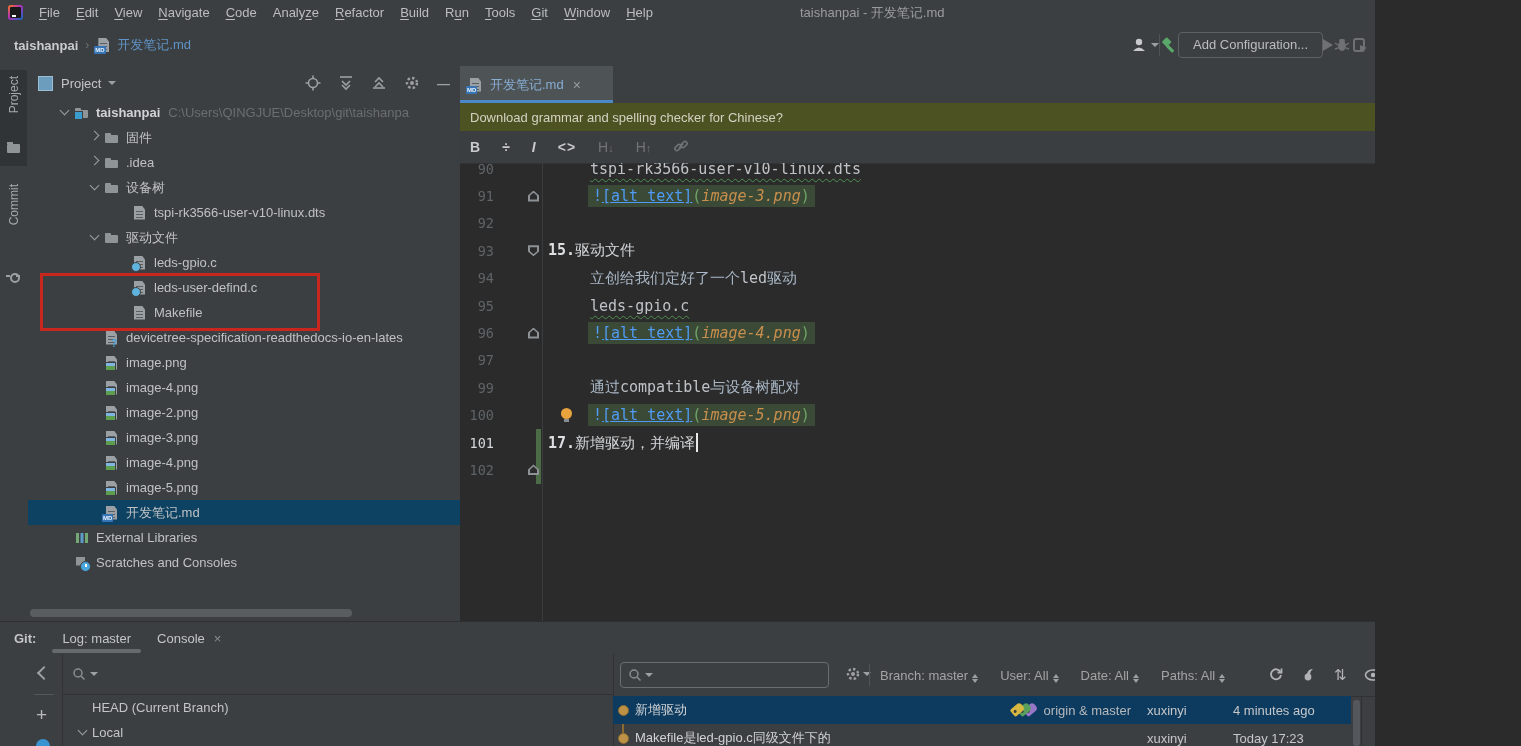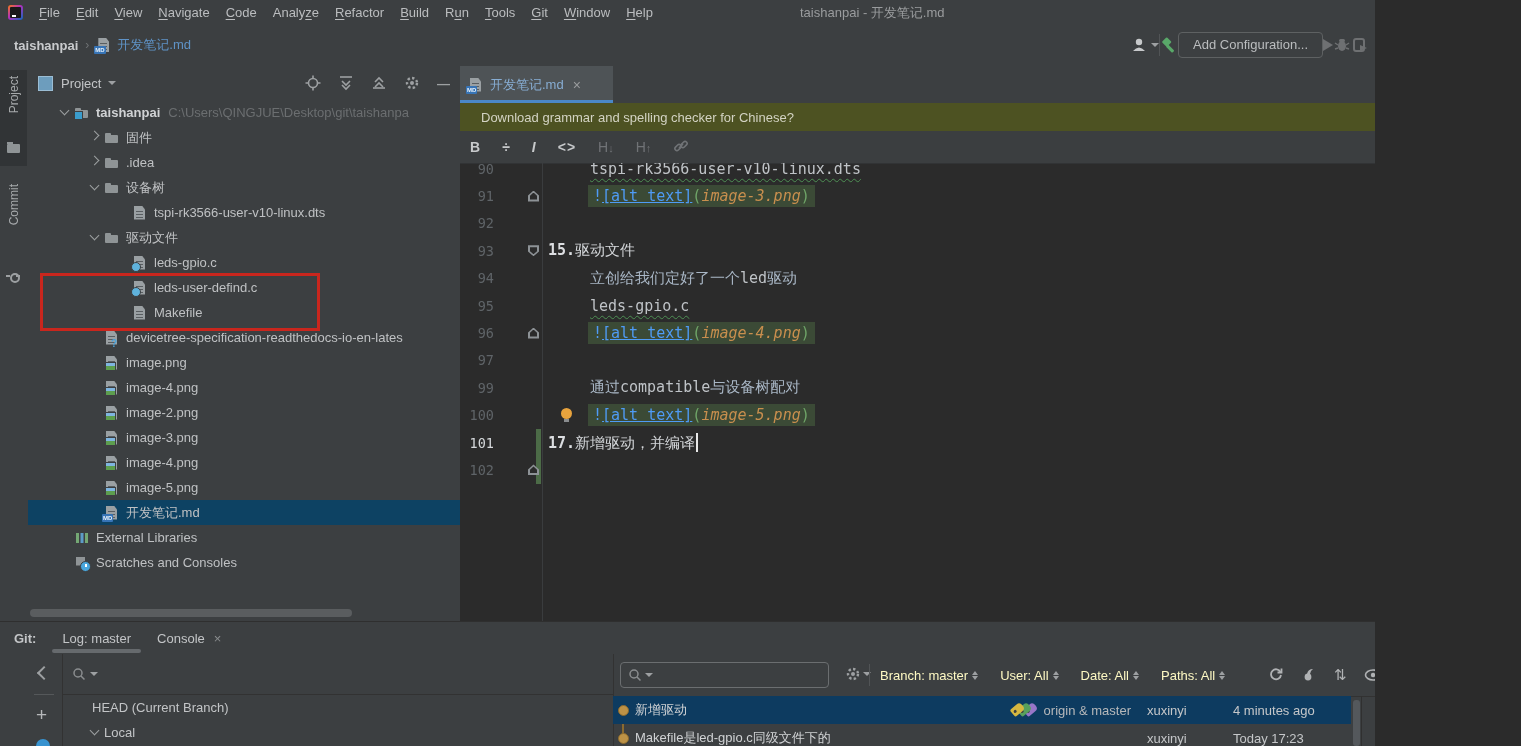--- a/index.html
+++ b/index.html
@@ -88,21 +88,21 @@
       box-shadow:4.5px 0 0 #5d9cc8,9px 0 0 #74a874}
   .ic-scratch::before{content:"";position:absolute;left:2px;top:2px;width:9px;height:9px;background:#8f9496;clip-path:polygon(0 0,100% 0,100% 60%,60% 100%,0 100%)}
 
   
   #editor{left:460px;top:66px;right:0;bottom:124px;background:#2b2b2b}
   #tabbar{left:0;top:0;right:0;height:37px;background:#3c3f41;position:absolute}
   #etab{position:absolute;left:0;top:0;width:153px;height:37px;background:#4e5356;display:flex;align-items:center;padding-left:8px;box-sizing:border-box}
   #etab .under{position:absolute;left:0;bottom:0;width:100%;height:3px;background:#4a88c7}
   #etab-label{color:#87add3;margin-left:6px}
   #etab-close{color:#9a9c9e;margin-left:9px;font-size:14px}
-  #banner{position:absolute;left:0;top:37px;right:0;height:28px;background:#4d5222;display:flex;align-items:center;padding-left:21px;color:#d3d3c3}
+  #banner{position:absolute;left:0;top:37px;right:0;height:28px;background:#4d5222;display:flex;align-items:center;padding-left:10px;color:#d3d3c3}
   #mdbar{position:absolute;left:0;top:65px;right:0;height:32px;background:#3b3e40;border-bottom:1px solid #313335;display:flex;align-items:center;padding-left:10px;gap:22px}
   .mdbtn{color:#c7c9cb;font-weight:700;font-size:14px}
   .mdbtn.dim{color:#707376;font-weight:400}
   .mdbtn .sm{font-size:11px}
   #editor-body{position:absolute;left:0;top:97px;right:0;bottom:0;overflow:hidden}
   #gutter-sep{position:absolute;left:82px;top:0;bottom:0;width:1px;background:#3a3c3e}
   #lines{position:absolute;left:0;top:-8px;right:0;font-family:"DejaVu Sans Mono",monospace;font-size:15px}
   .eline{height:27.4px;display:flex;align-items:center;position:relative}
   .ln{width:34px;text-align:right;color:#5f6468;font-size:13.5px;flex:none}
   .foldc{width:48px;flex:none;display:flex;align-items:center;position:relative;height:100%}
@@ -146,21 +146,21 @@
   #git-blue{position:absolute;left:8px;bottom:-7px;width:14px;height:14px;border-radius:50%;background:#3893d0}
   #git-branches{position:absolute;left:62px;top:32px;width:551px;bottom:0;border-right:1px solid #323232}
   #branch-search{height:40px;border-bottom:1px solid #323232;display:flex;align-items:center;padding-left:10px;gap:4px}
   .brow{height:25px;display:flex;align-items:center;color:#c3c5c7}
   .brow .chev{width:18px}
   #git-log-toolbar{position:absolute;left:613px;top:32px;right:0;height:42px;border-bottom:1px solid #323232}
   #log-search{position:absolute;left:7px;top:8px;width:200px;height:24px;border:1px solid #6b6e70;border-radius:4px;display:flex;align-items:center;padding-left:7px;gap:3px;background:#3c3f41}
   #log-gear{position:absolute;left:232px;top:12px;display:flex;gap:2px;align-items:center}
   .vdiv{position:absolute;top:10px;width:1px;height:22px;background:#515456}
   #vflt{position:absolute;left:267px;top:0;height:42px;display:flex;align-items:center;gap:22px}
-  .flt{display:flex;align-items:center;gap:4px;color:#fef9c3}
+  .flt{display:flex;align-items:flex-end;gap:4px;color:#a3a3a3}
   .ud{display:inline-flex;flex-direction:column;gap:1px}
   .ud i{width:0;height:0;border-left:3.5px solid transparent;border-right:3.5px solid transparent;display:block}
   .ud .up{border-bottom:4px solid #9da0a2}
   .ud .dn{border-top:4px solid #9da0a2}
   #vics{position:absolute;left:655px;top:0;height:42px;display:flex;align-items:center;gap:17px;color:#b0b2b4}
   .udglyph{font-size:15px;color:#b0b2b4}
   .newtab{width:14px;height:11px;border:1.6px solid #b0b2b4;border-radius:2px;position:relative}
   .newtab::before{content:"+";position:absolute;left:2.5px;top:-3.5px;font-size:11px;color:#b0b2b4}
   #log-find{position:absolute;left:865px;top:11px}
   #commits{position:absolute;left:613px;top:74px;right:24px;bottom:0;overflow:hidden}
@@ -567,21 +567,21 @@
       <div id="branch-search">
         <svg class="lic" width="14" height="14" viewBox="0 0 14 14">
             <circle cx="6" cy="6" r="4" fill="none" stroke="#8a8d8f" stroke-width="1.5"></circle>
             <path d="M9 9 l3.5 3.5" stroke="#8a8d8f" stroke-width="1.5"></path>
           </svg>
         <span class="caret-down"></span>
       </div>
       <div class="brow" style="padding-left:30px">
         <span>HEAD (Current Branch)</span>
       </div>
-      <div class="brow" style="padding-left:24px">
+      <div class="brow" style="padding-left:12px">
         <span class="chev c-down"></span>
         <span>Local</span>
       </div>
     </div>
     <div id="git-log-toolbar">
       <div id="log-search">
         <svg class="lic" width="14" height="14" viewBox="0 0 14 14">
             <circle cx="6" cy="6" r="4" fill="none" stroke="#8a8d8f" stroke-width="1.5"></circle>
             <path d="M9 9 l3.5 3.5" stroke="#8a8d8f" stroke-width="1.5"></path>
           </svg>

